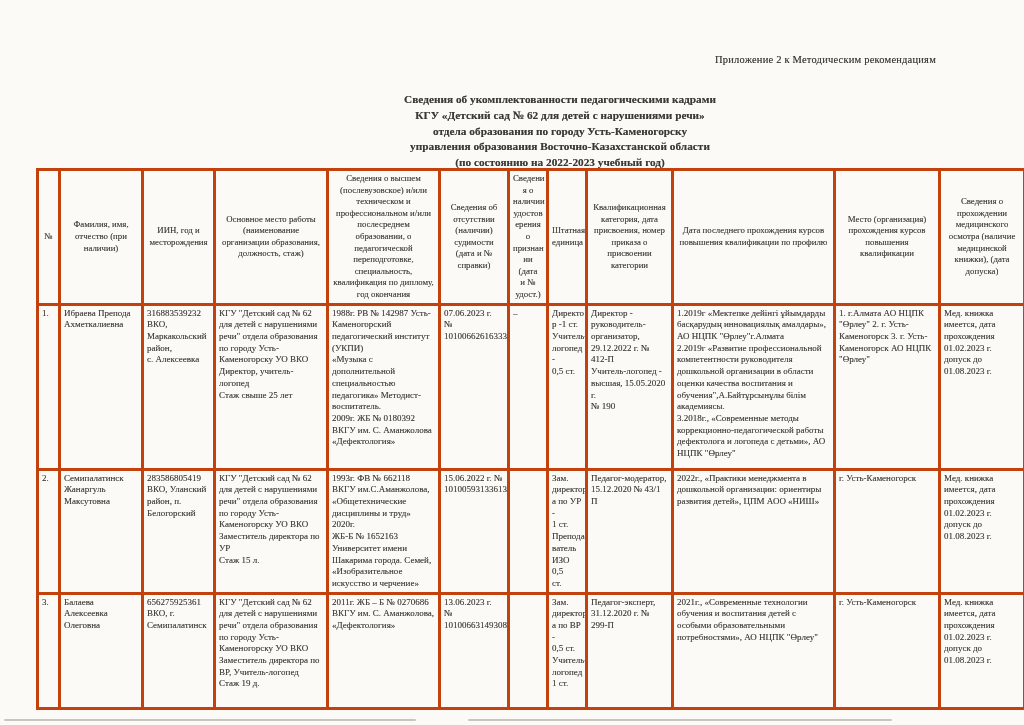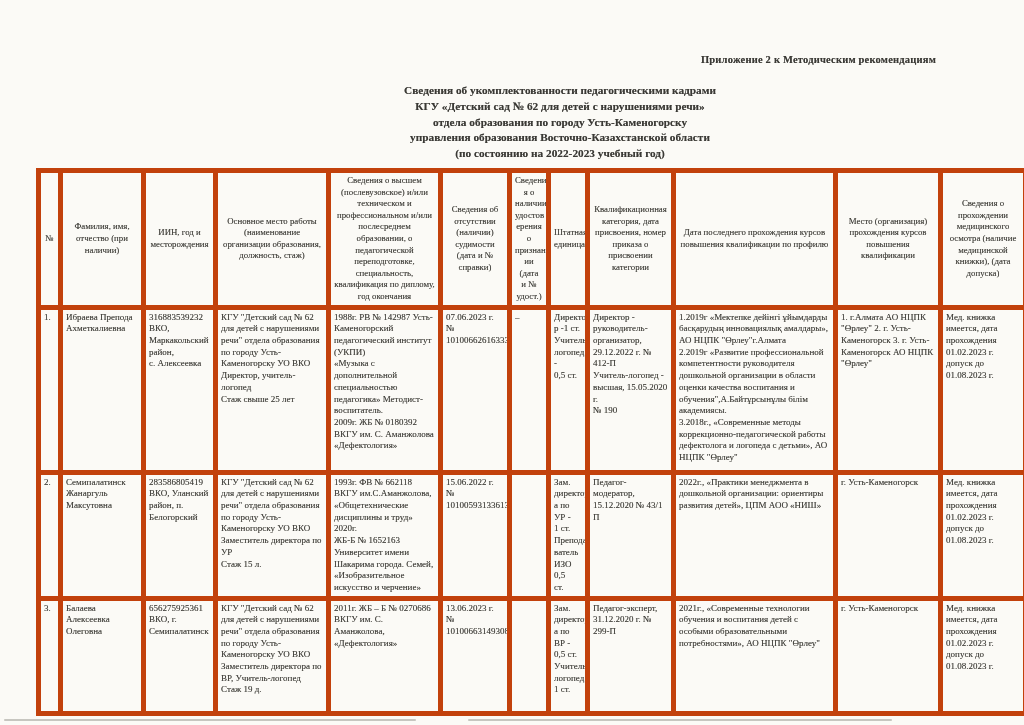--- a/index.html
+++ b/index.html
@@ -9,39 +9,39 @@
     font-family:"Liberation Serif","DejaVu Serif",serif;
     -webkit-font-smoothing:antialiased;
   }
   .page{
     position:relative;width:1024px;height:725px;overflow:hidden;
     background:#fbfaf6;
     color:#3e3d38;
   }
   .annotation{
     position:absolute;top:54px;right:88px;
-    font-size:10.5px;font-weight:bold;letter-spacing:.2px;
+    font-size:10.5px;font-weight:normal;letter-spacing:.2px;
     color:#3a3935;
     text-shadow:0 0 .4px rgba(55,54,50,.55);
   }
   .title{
-    position:absolute;top:83px;left:300px;width:520px;
+    position:absolute;top:92px;left:300px;width:520px;
     text-align:center;font-size:11.3px;font-weight:bold;line-height:1.4;
     color:#3a3935;white-space:pre-line;
     text-shadow:0 0 .4px rgba(55,54,50,.55);
   }
   table.sheet{
     position:absolute;left:36px;top:168px;
     border-collapse:collapse;table-layout:fixed;
     width:987px;
     font-size:9px;line-height:1.3;color:#403f3a;
     text-shadow:0 0 .35px rgba(60,59,54,.5);
   }
   table.sheet th,table.sheet td{
-    border:5px solid #c2410c;
+    border:3px solid #c2410c;
     padding:2px 3px;
     overflow:hidden;
     white-space:pre-line;
     font-weight:normal;
   }
   table.sheet th{
     text-align:center;vertical-align:middle;
     font-size:8.8px;line-height:1.32;
   }
   table.sheet td{

